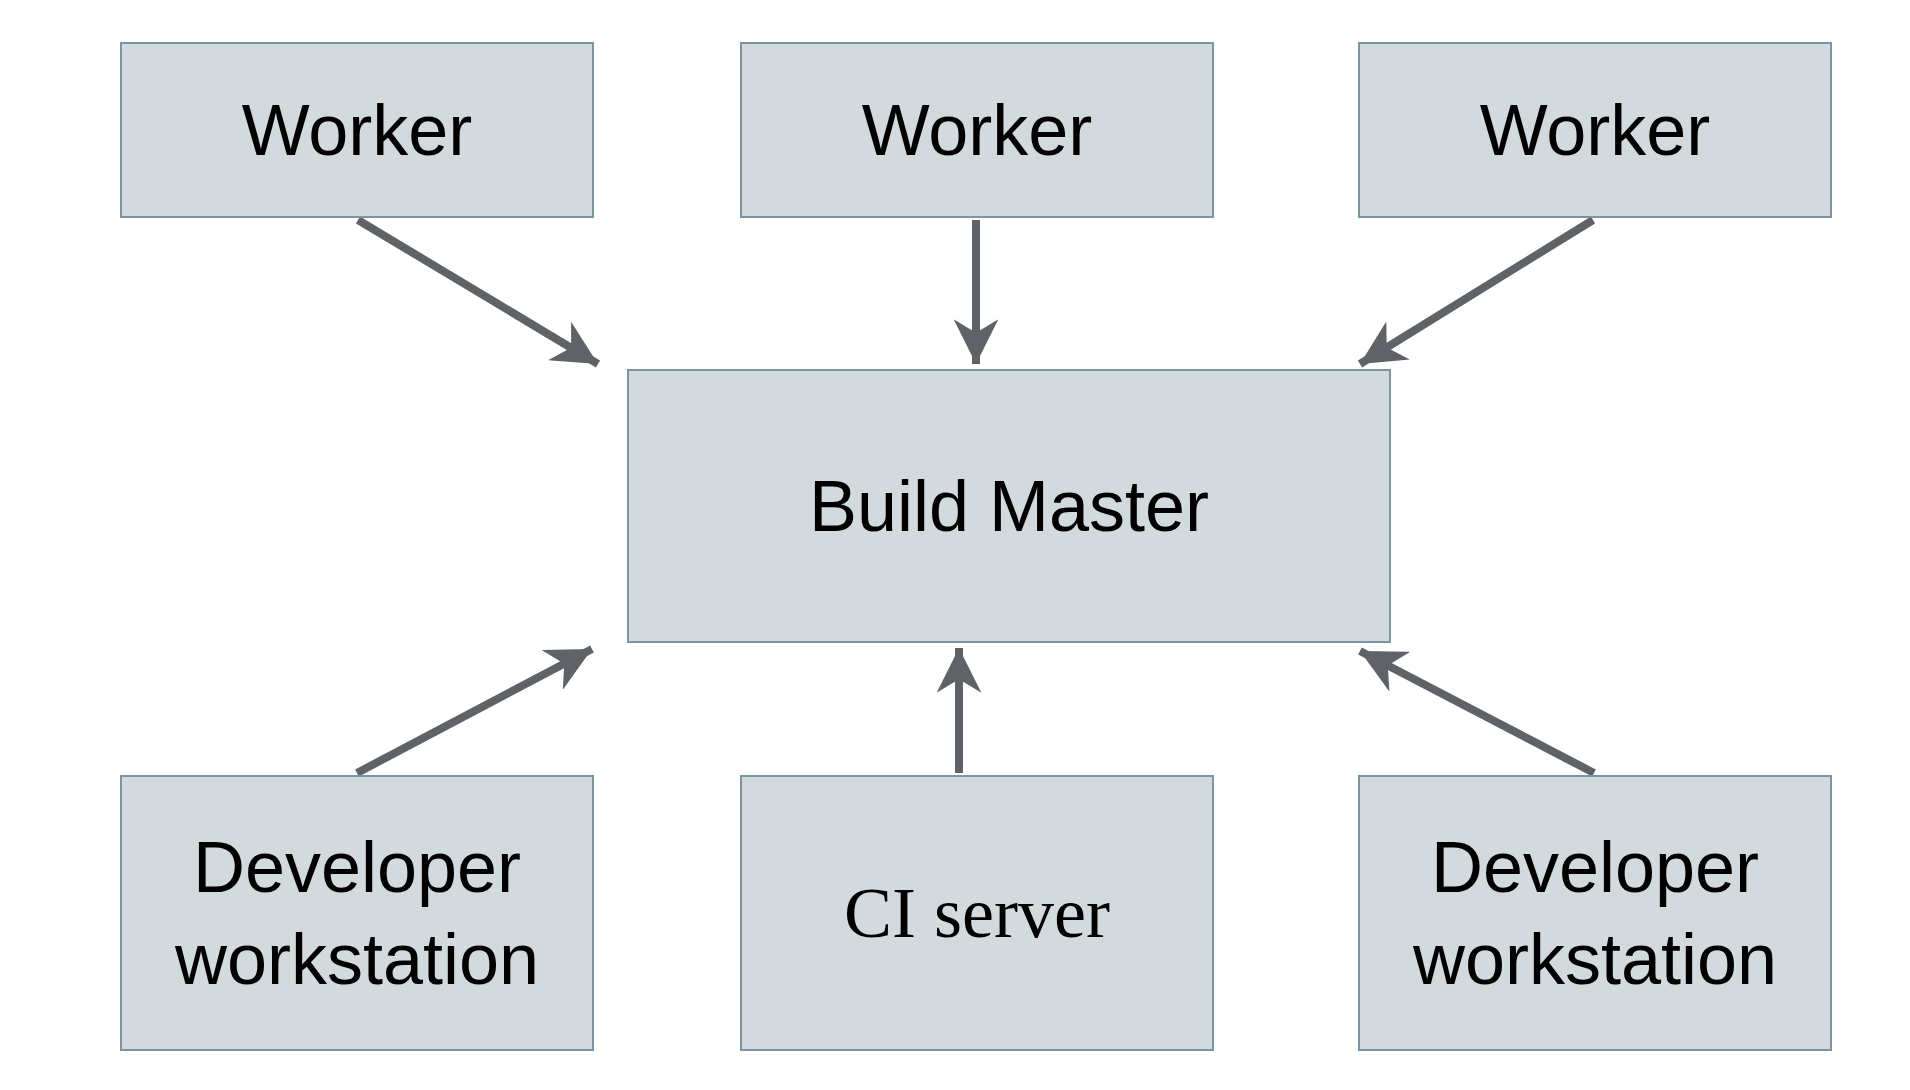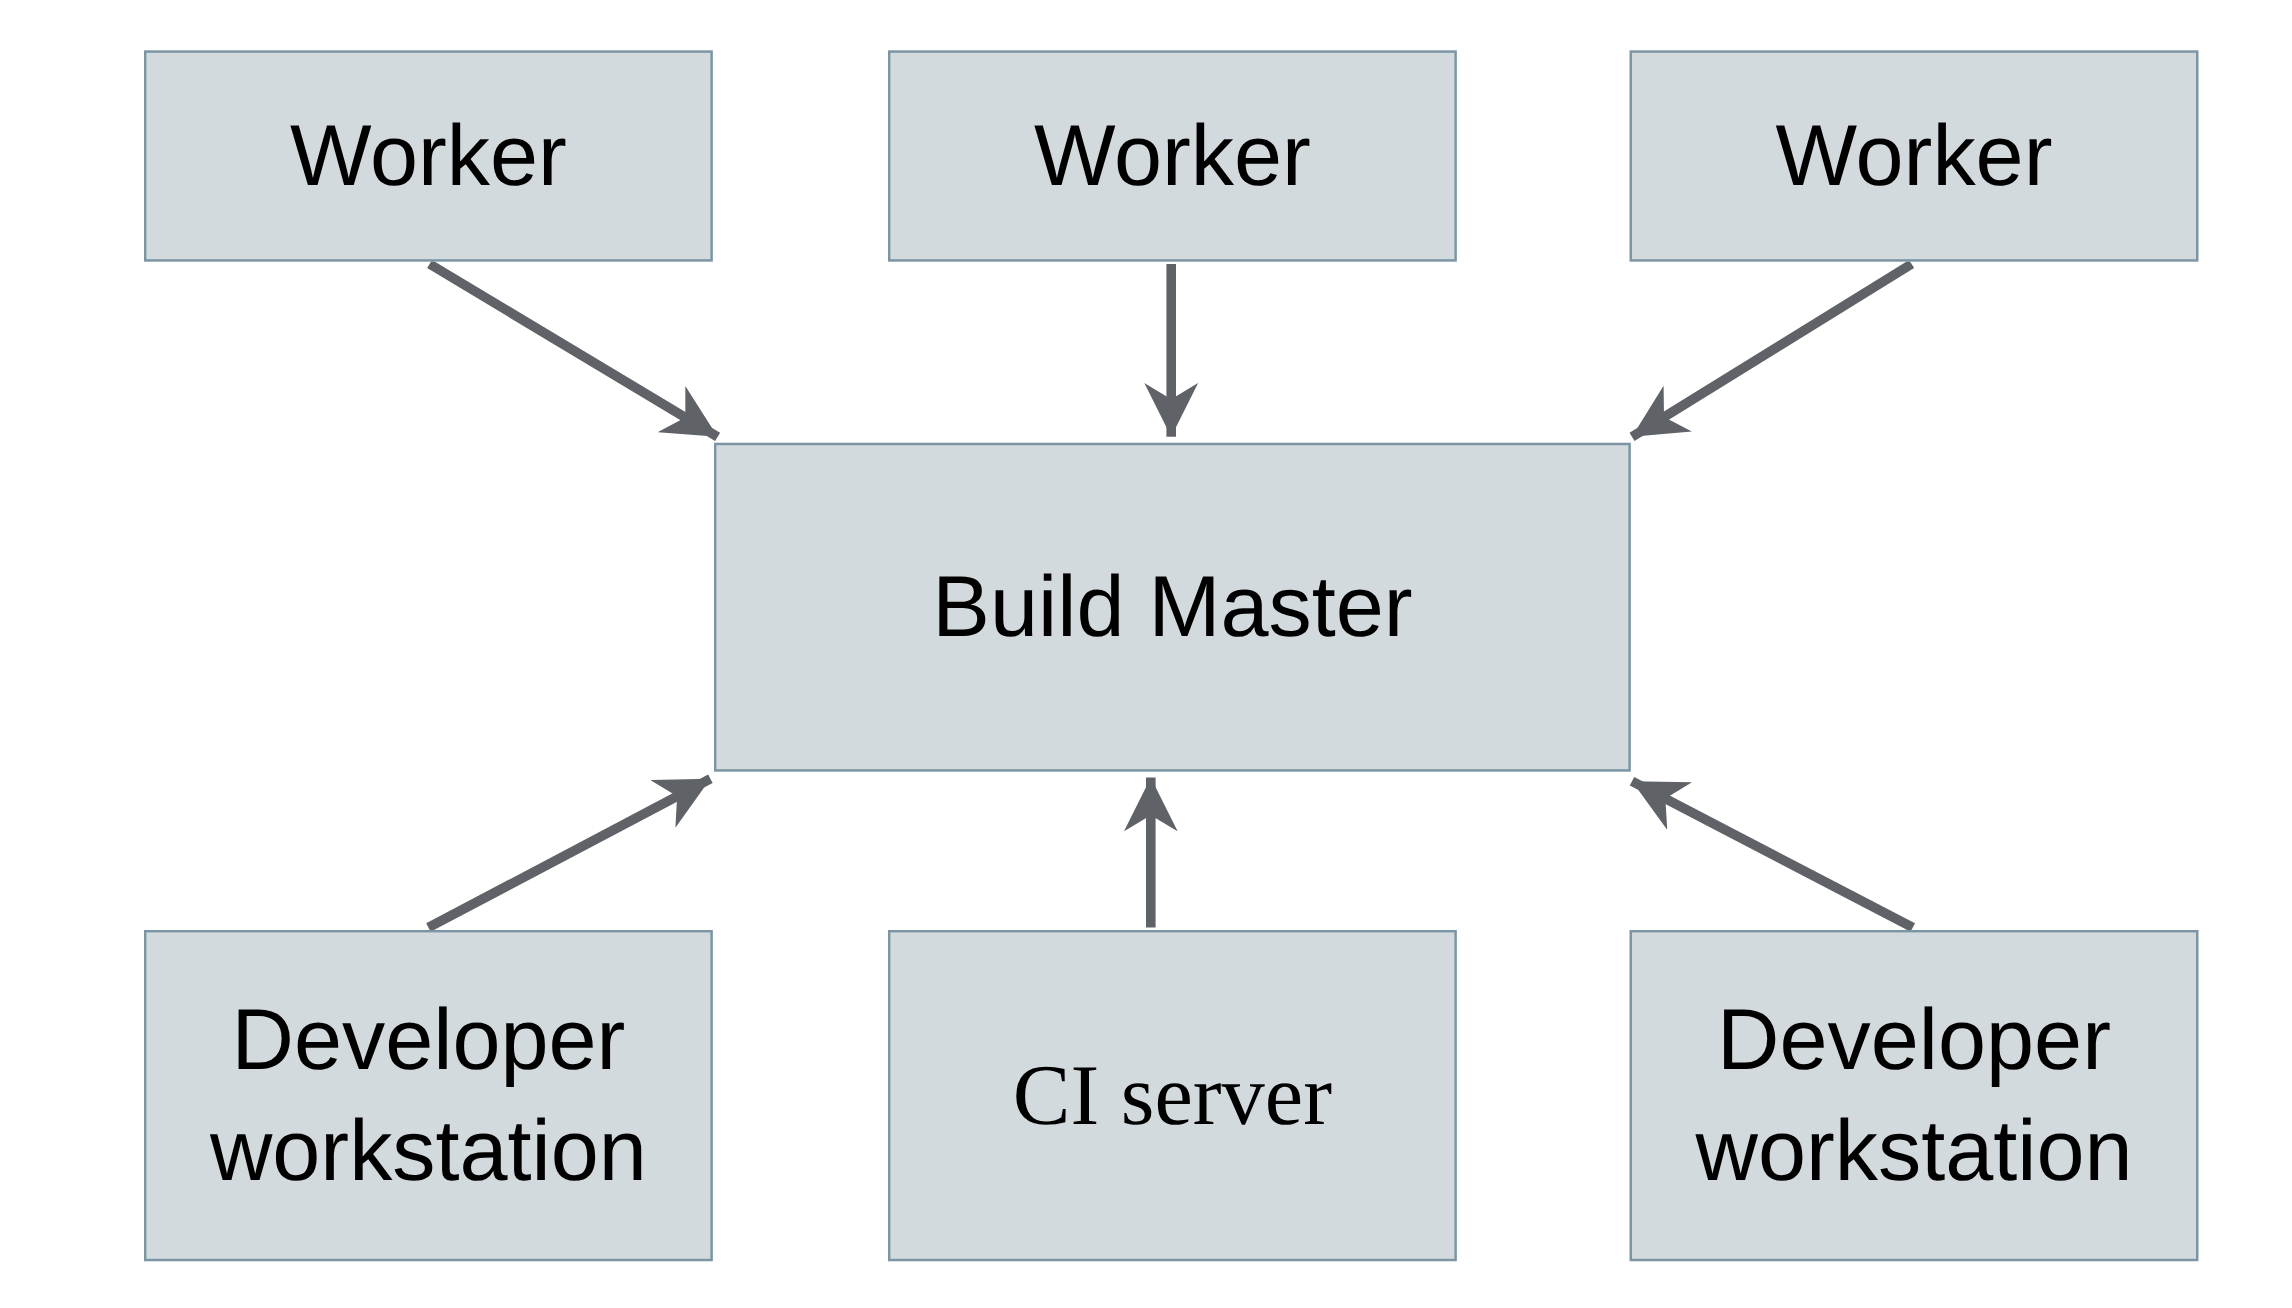--- a/index.html
+++ b/index.html
@@ -33,21 +33,21 @@
     justify-content: center;
     text-align: center;
     color: var(--text, #000000);
     font-size: 72px;
     line-height: 1.28;
   }
   .node .label { display: block; padding: 0 18px; }
   #n-worker-tl { left: 120px;  top: 42px;  width: 474px; height: 176px; }
   #n-worker-tc { left: 740px;  top: 42px;  width: 474px; height: 176px; }
   #n-worker-tr { left: 1358px; top: 42px;  width: 474px; height: 176px; }
-  #n-build     { left: 595px;  top: 369px; width: 764px; height: 274px; }
+  #n-build     { left: 627px;  top: 369px; width: 764px; height: 274px; }
   #n-dev-l     { left: 120px;  top: 775px; width: 474px; height: 276px; }
   #n-ci        { left: 740px;  top: 775px; width: 474px; height: 276px; font-family: Liberation Serif, serif; }
   #n-dev-r     { left: 1358px; top: 775px; width: 474px; height: 276px; }
 </style>
 </head>
 <body>
 
 <div class="stage">
 
   <svg class="edges" viewBox="0 0 1910 1090" xmlns="http://www.w3.org/2000/svg">

